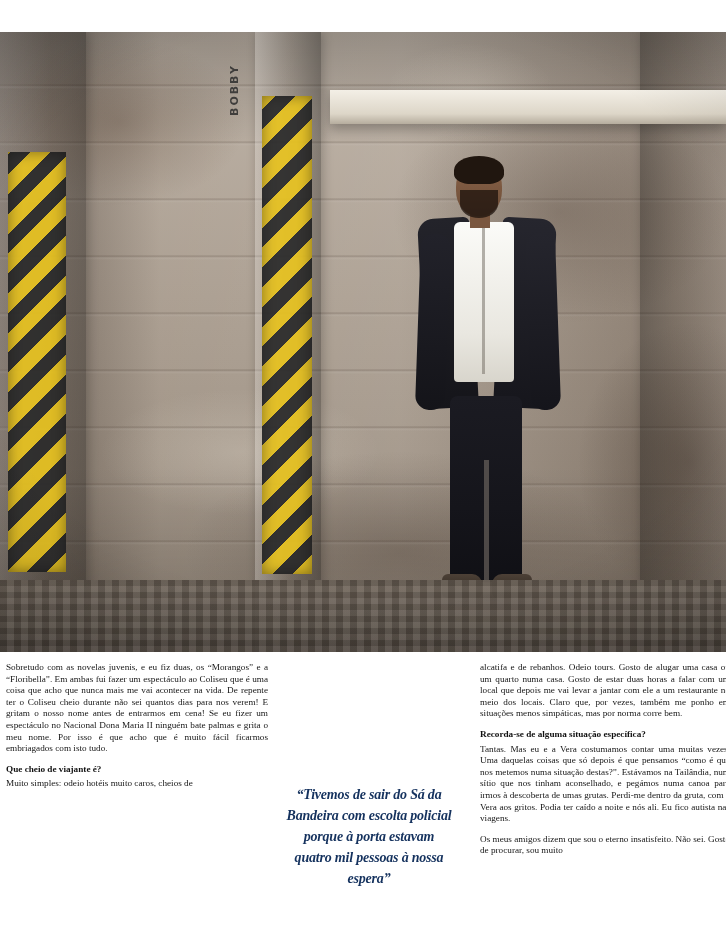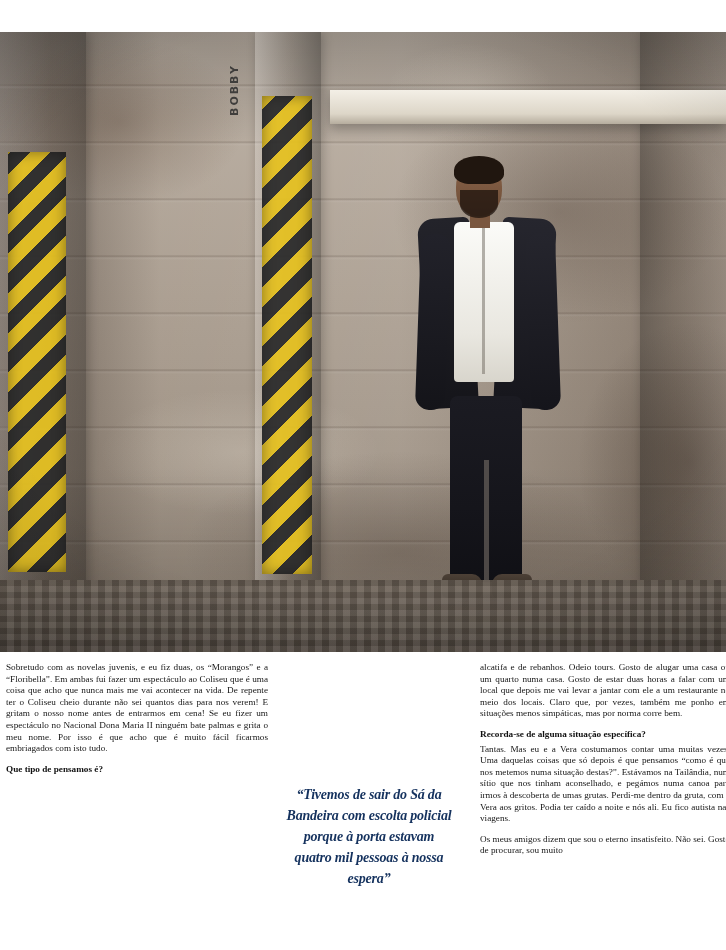--- a/index.html
+++ b/index.html
@@ -320,21 +320,22 @@
     <div class="ground"></div>
     <div class="vignette"></div>
   </div>
 
   <div class="text-area">
 
     <div class="col-left">
       <p>Sobretudo com as novelas juvenis, e eu fiz duas, os “Morangos” e a “Floribella”. Em ambas fui fazer um espectáculo ao Coliseu que é uma coisa que acho que nunca mais me vai acontecer na vida. De repente ter o Coliseu cheio durante não sei quantos dias para nos verem! E gritam o nosso nome antes de entrarmos em cena! Se eu fizer um espectáculo no Nacional Dona Maria II ninguém bate palmas e grita o meu nome. Por isso é que acho que é muito fácil ficarmos embriagados com isto tudo.</p>
 
 
-      <p class="q">Que tipo de pensamos é?</p>
+      <p class="q">Que cheio de viajante é?</p>
+      <p>Muito simples: odeio hotéis muito caros, cheios de</p>
     </div>
 
     <div class="pullquote">“Tivemos de sair do Sá da Bandeira com escolta policial porque à porta estavam quatro mil pessoas à nossa espera”</div>
 
     <div class="col-right">
       <p>alcatifa e de rebanhos. Odeio tours. Gosto de alugar uma casa ou um quarto numa casa. Gosto de estar duas horas a falar com um local que depois me vai levar a jantar com ele a um restaurante no meio dos locais. Claro que, por vezes, também me ponho em situações menos simpáticas, mas por norma corre bem.</p>
 
       <p class="q">Recorda-se de alguma situação específica?</p>
       <p>Tantas. Mas eu e a Vera costumamos contar uma muitas vezes. Uma daquelas coisas que só depois é que pensamos “como é que nos metemos numa situação destas?”. Estávamos na Tailândia, num sítio que nos tinham aconselhado, e pegámos numa canoa para irmos à descoberta de umas grutas. Perdi-me dentro da gruta, com a Vera aos gritos. Podia ter caído a noite e nós ali. Eu fico autista nas viagens.</p>
 

